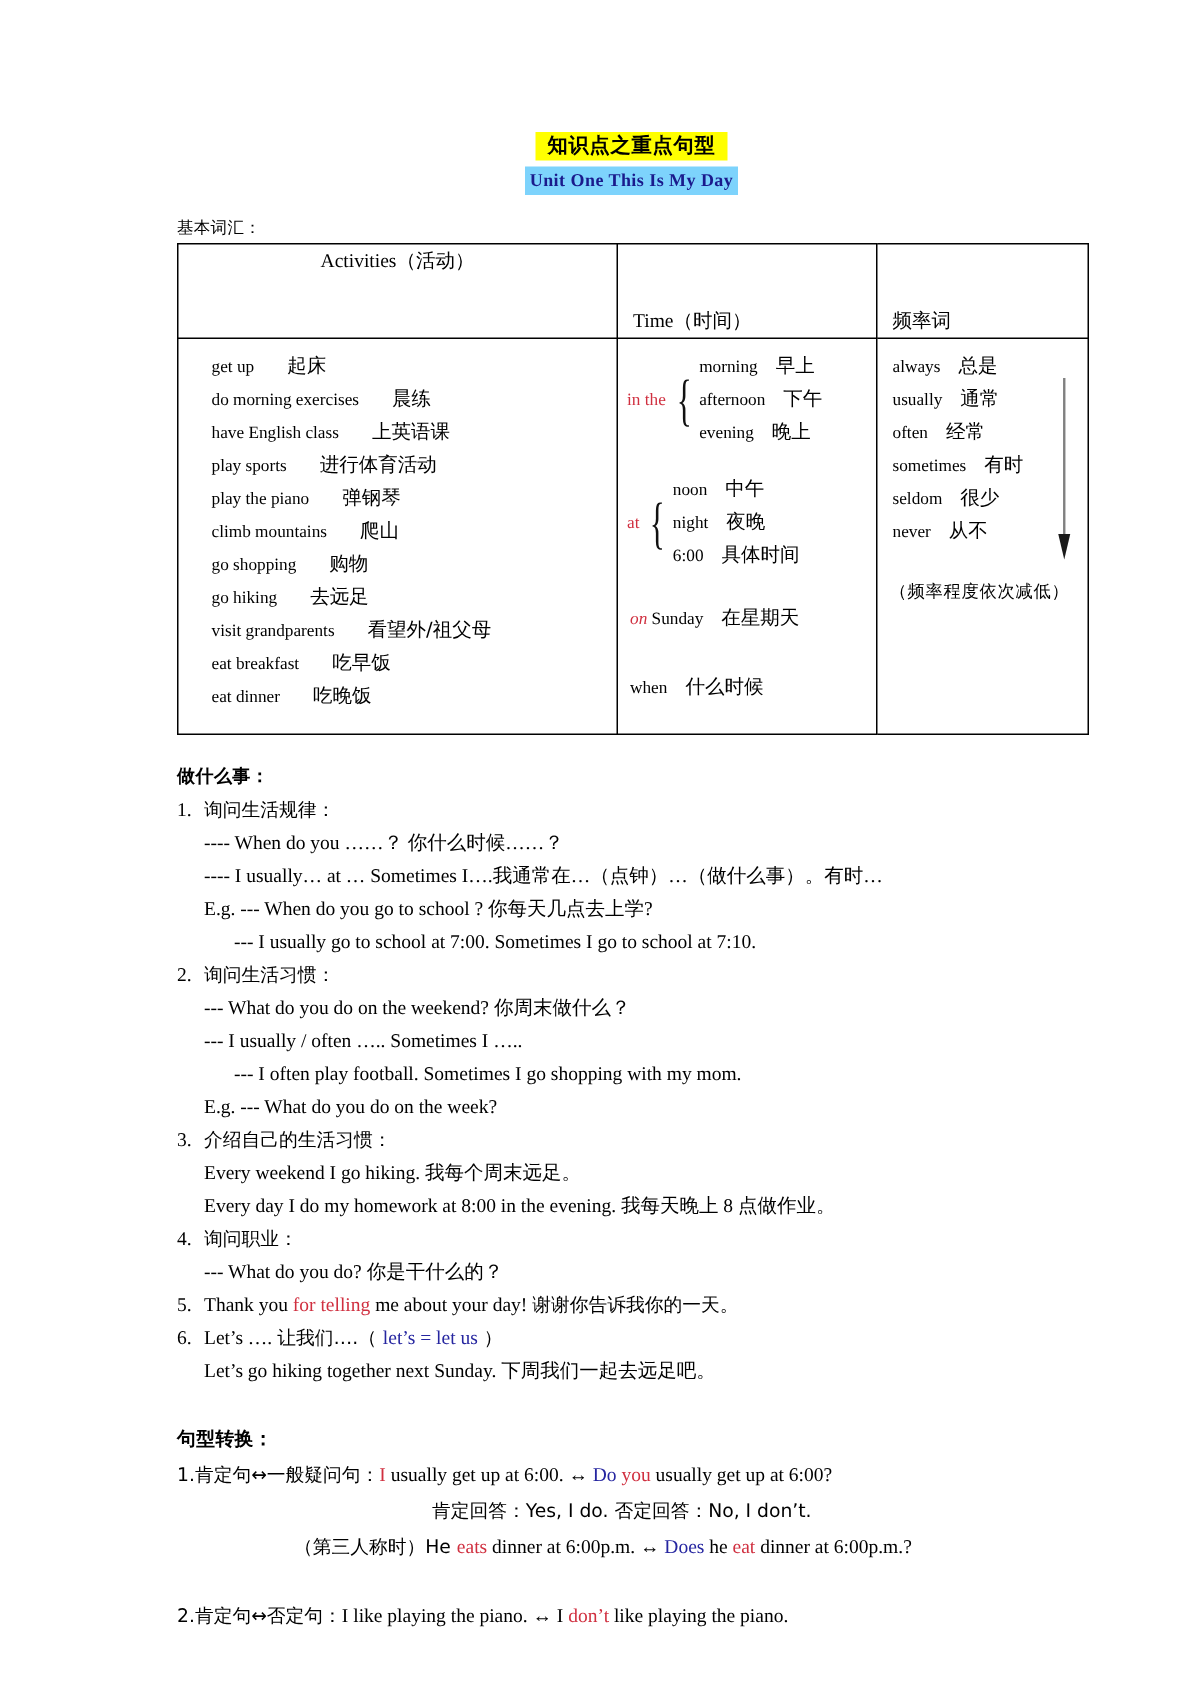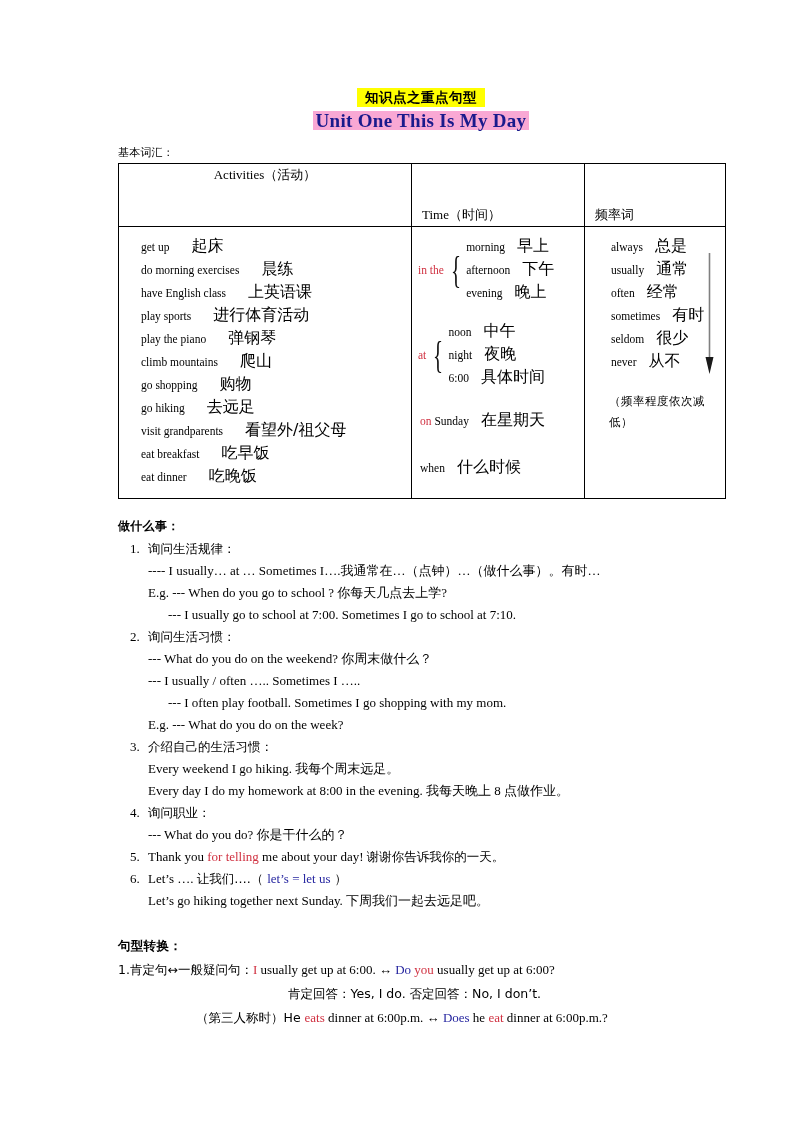--- a/index.html
+++ b/index.html
@@ -38,24 +38,24 @@
     font-size: 13.5px;
     font-weight: 700;
     letter-spacing: 0.5px;
     line-height: 19px;
     padding: 0 8px;
     color: #000;
   }
   .title-en-line { text-align: center; margin-top: 4px; }
   .title-en {
     display: inline-block;
-    background: #f9a8d4;
+    background: #7dd3fc;
     font-family: "Liberation Serif", serif;
     font-weight: 700;
-    font-size: 19px;
+    font-size: 12px;
     line-height: 19px;
     padding: 0 3px;
     color: #1a1a8c;
     letter-spacing: 0.3px;
   }
   .vocab-head {
     margin-top: 14px;
     margin-bottom: 3px;
     font-family: "DejaVu Sans", "Liberation Sans", sans-serif;
     font-size: 11px;
@@ -97,21 +97,21 @@
     padding: 0 0 0 22px;
   }
   ul.act-list li {
     font-size: 11.5px;
     line-height: 21px;
     white-space: nowrap;
   }
   .en { font-family: "Liberation Serif", serif; }
   .cn {
     font-family: "DejaVu Sans", "Liberation Sans", sans-serif;
-    font-size: 16px;
+    font-size: 13px;
   }
   .gap { display: inline-block; width: 12px; }
   .gap-lg { display: inline-block; width: 22px; }
 
   
   .time-cell { position: relative; height: 245px; }
   .prep-group {
     display: flex;
     align-items: center;
     margin-left: 6px;
@@ -142,24 +142,24 @@
     font-size: 11.5px;
     line-height: 21px;
     white-space: nowrap;
   }
   .time-plain {
     font-size: 11.5px;
     line-height: 21px;
     margin-left: 8px;
     white-space: nowrap;
   }
-  .time-plain .prep { padding-right: 0; }
-
-  
-  .freq-cell { position: relative; margin-left: 16px; }
+  .time-plain .prep { padding-right: 0; font-style: italic; }
+
+  
+  .freq-cell { position: relative; }
   ul.freq-list {
     list-style: none;
     margin: 0;
     padding: 0 0 0 10px;
   }
   ul.freq-list li {
     font-size: 11.5px;
     line-height: 21px;
     white-space: nowrap;
   }
@@ -184,21 +184,20 @@
     font-family: "DejaVu Sans", "Liberation Sans", sans-serif;
     font-size: 12px;
     font-weight: 700;
     line-height: 23px;
     letter-spacing: 0.3px;
   }
   .p-line {
     font-size: 13px;
     line-height: 22px;
     white-space: nowrap;
-    margin-left: 12px;
   }
   .num {
     display: inline-block;
     width: 18px;
     font-size: 13px;
   }
   .ind1 { padding-left: 18px; }
   .ind2 { padding-left: 38px; }
   .cnl {
     font-family: "DejaVu Sans", "Liberation Sans", sans-serif;
@@ -319,20 +318,21 @@
           </div>
         </td>
       </tr>
     </tbody>
       </table>
 
     <div class="patterns">
       <div class="p-head">做什么事：</div>
       <div id="patterns-body">
           <div class="p-line"><span class="num">1.</span><span class="cnl">询问生活规律：</span></div>
+          <div class="p-line ind1">---- When do you ……？   你什么时候……？</div>
           <div class="p-line ind1">---- I usually… at … Sometimes I….我通常在…（点钟）…（做什么事）。有时…</div>
           <div class="p-line ind1">E.g. --- When do you go to school ?      你每天几点去上学?</div>
           <div class="p-line ind2">--- I usually go to school at 7:00. Sometimes I go to school at 7:10.</div>
           <div class="p-line"><span class="num">2.</span><span class="cnl">询问生活习惯：</span></div>
           <div class="p-line ind1">--- What do you do on the weekend?  你周末做什么？</div>
           <div class="p-line ind1">--- I usually / often …..    Sometimes I …..</div>
           <div class="p-line ind2">--- I often play football. Sometimes I go shopping with my mom.</div>
           <div class="p-line ind1">E.g. --- What do you do on the week?</div>
           <div class="p-line"><span class="num">3.</span><span class="cnl">介绍自己的生活习惯：</span></div>
           <div class="p-line ind1">Every weekend I go hiking.   我每个周末远足。</div>
@@ -361,16 +361,19 @@
       <div class="conv-line c-center">
         <span class="cnl">肯定回答：Yes, I do.          否定回答：No, I don’t.</span>
       </div>
 
       <div class="conv-line just c-third">
         <span class="cnl">（第三人称时）He </span><span class="red">eats</span><span> dinner at 6:00p.m. ↔ </span><span class="blue">Does</span><span> he </span><span class="red">eat</span><span> dinner at 6:00p.m.?</span>
       </div>
 
       <div class="spacer-lg"></div>
 
+      <div class="conv-line">
+        <span class="cnl">2.肯定句↔否定句：</span><span>I like playing the piano. ↔ I </span><span class="red">don’t</span><span> like playing the piano.</span>
+      </div>
     </div>
 
   </div>
 </div>
 
 </body></html>

